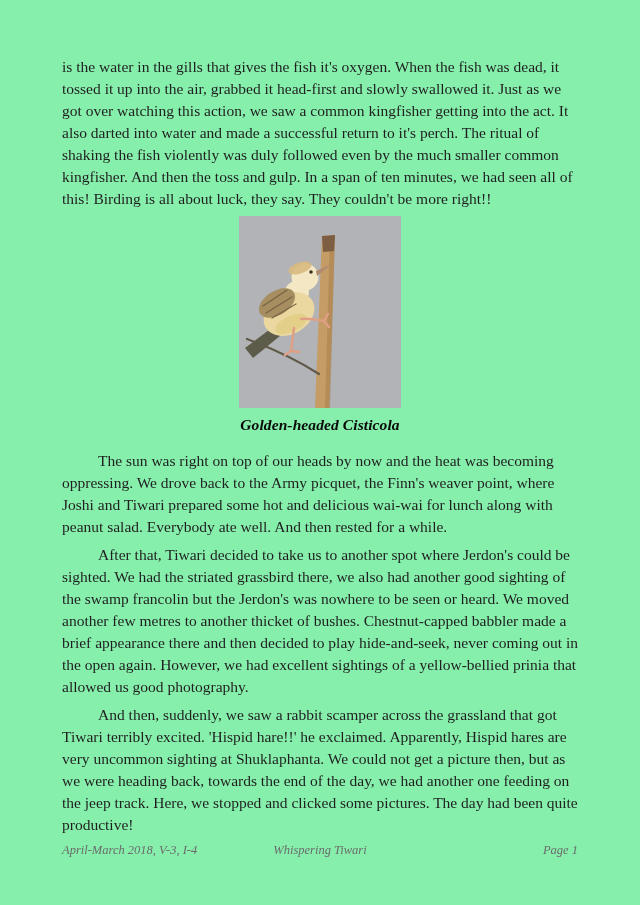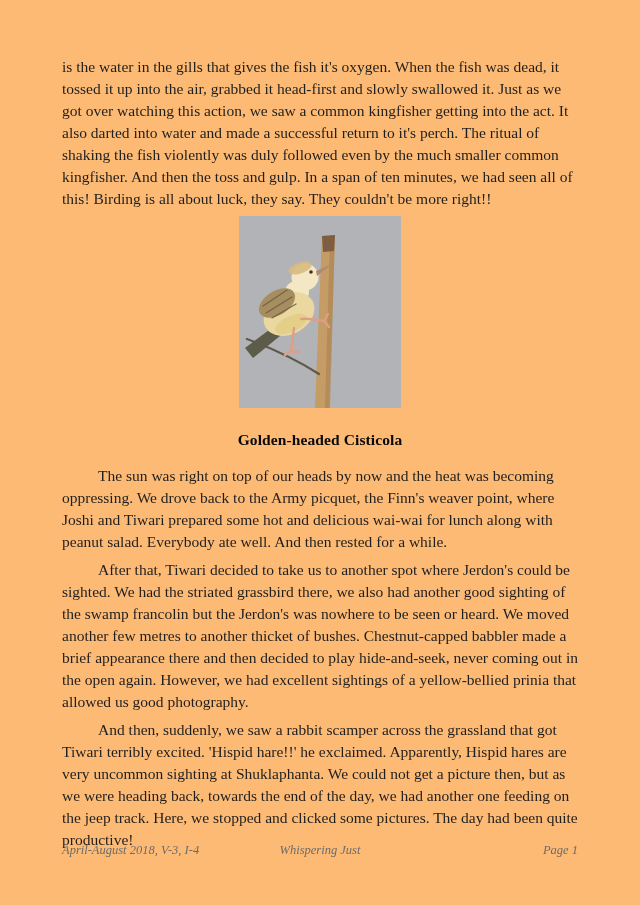--- a/index.html
+++ b/index.html
@@ -2,21 +2,21 @@
 <html><head>
 <meta charset="utf-8">
 <style>
   * { box-sizing: border-box; }
   html, body { margin: 0; padding: 0; background: #ffffff; }
   .page {
     position: relative;
     width: 640px;
     height: 905px;
     margin: 0 auto;
-    background: #fdba74;
+    background: #86efac;
     font-family: "Liberation Serif", "DejaVu Serif", serif;
     color: #1f1f1f;
     overflow: hidden;
   }
   .content {
     padding: 56px 62px 0 62px;
   }
   p.body-text {
     font-size: 15.5px;
     line-height: 22px;
@@ -29,25 +29,26 @@
     text-align: center;
   }
   .photo {
     width: 162px;
     height: 192px;
     margin: 0 auto;
     display: block;
   }
   .photo svg { display: block; width: 100%; height: 100%; }
   figcaption {
-    margin-top: 23px;
+    margin-top: 8px;
     font-weight: 700;
     font-size: 15.5px;
     color: #0a0a0a;
     letter-spacing: 0.1px;
+    font-style: italic;
   }
   footer.page-footer {
     position: absolute;
     left: 62px;
     right: 62px;
     top: 843px;
     display: flex;
     align-items: baseline;
     font-style: italic;
     font-size: 12.5px;
@@ -110,17 +111,17 @@
       </div>
       <figcaption>Golden-headed Cisticola</figcaption>
     </figure>
 
     <p class="body-text indent">The sun was right on top of our heads by now and the heat was becoming oppressing. We drove back to the Army picquet, the Finn's weaver point, where Joshi and Tiwari prepared some hot and delicious wai-wai for lunch along with peanut salad. Everybody ate well. And then rested for a while.</p>
     <p class="body-text indent">After that, Tiwari decided to take us to another spot where Jerdon's could be sighted. We had the striated grassbird there, we also had another good sighting of the swamp francolin but the Jerdon's was nowhere to be seen or heard. We moved another few metres to another thicket of bushes. Chestnut-capped babbler made a brief appearance there and then decided to play hide-and-seek, never coming out in the open again. However, we had excellent sightings of a yellow-bellied prinia that allowed us good photography.</p>
     <p class="body-text indent">And then, suddenly, we saw a rabbit scamper across the grassland that got Tiwari terribly excited. 'Hispid hare!!' he exclaimed. Apparently, Hispid hares are very uncommon sighting at Shuklaphanta. We could not get a picture then, but as we were heading back, towards the end of the day, we had another one feeding on the jeep track. Here, we stopped and clicked some pictures. The day had been quite productive!</p>
   </div>
 
   <footer class="page-footer">
-    <span class="f-left">April-August 2018, V-3, I-4</span>
-    <span class="f-center">Whispering Just</span>
+    <span class="f-left">April-March 2018, V-3, I-4</span>
+    <span class="f-center">Whispering Tiwari</span>
     <span class="f-right">Page 1</span>
   </footer>
 </div>
 
 </body></html>

